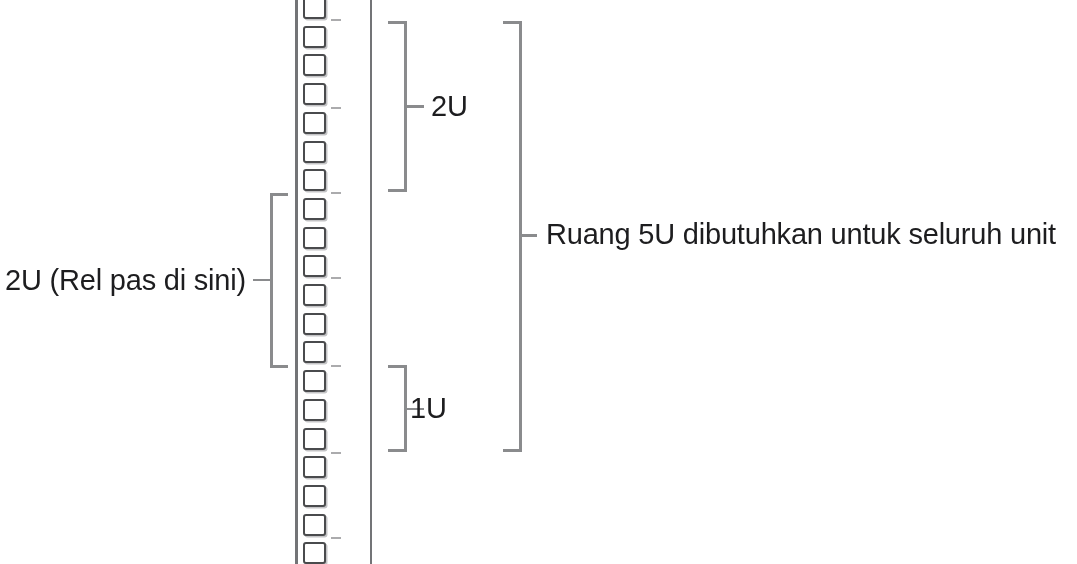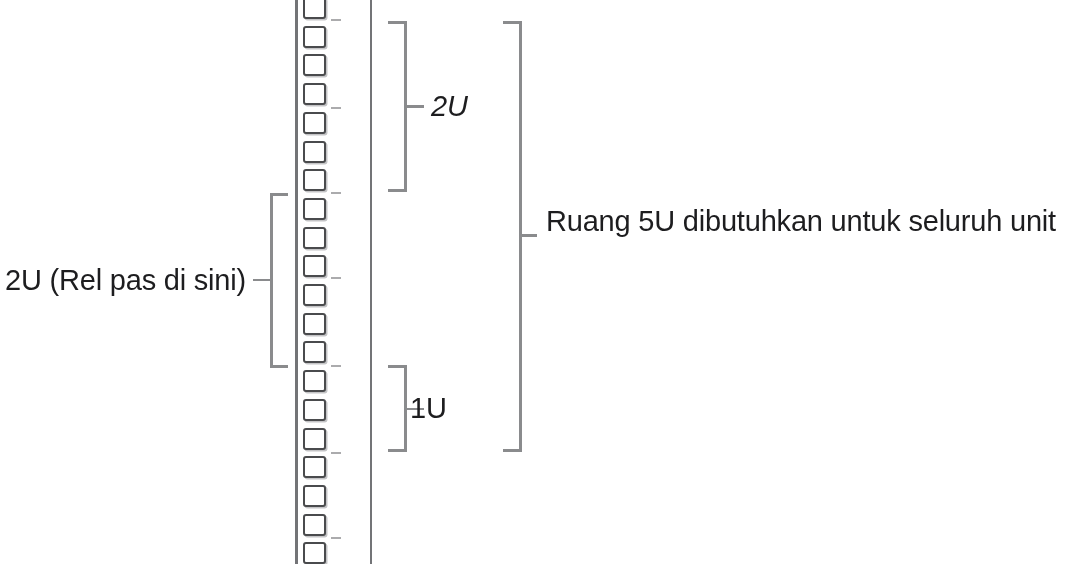--- a/index.html
+++ b/index.html
@@ -62,23 +62,23 @@
   .connector-1u{left:406px;top:407.5px;width:18px;}
   .connector-5u{left:521px;top:234px;width:16px;}
   .connector-rail-fit{left:252.5px;top:278.5px;width:18px;}
   .label{
     position:absolute;
     font-size:29px;line-height:30px;
     letter-spacing:-0.2px;
     white-space:nowrap;
     color:var(--text);
   }
-  .label-2u{left:431px;top:91px;font-style:italic;}
+  .label-2u{left:431px;top:91px;}
   .label-1u{left:410px;top:393px;}
-  .label-5u{left:546px;top:206px;}
+  .label-5u{left:546px;top:219px;}
   .label-rail-fit{left:-20px;top:265px;width:266px;text-align:right;}
 </style>
 </head>
 <body>
 
 <div class="stage">
 
   <div class="rail-line left"></div>
   <div class="rail-line right"></div>
   <div id="holes">

